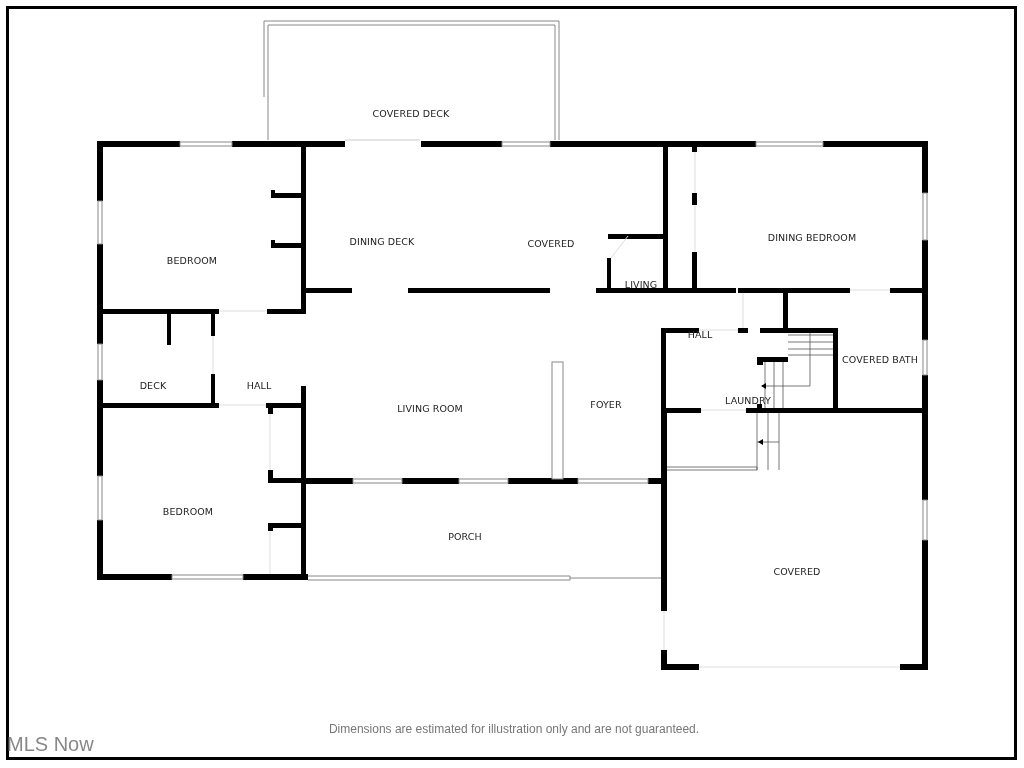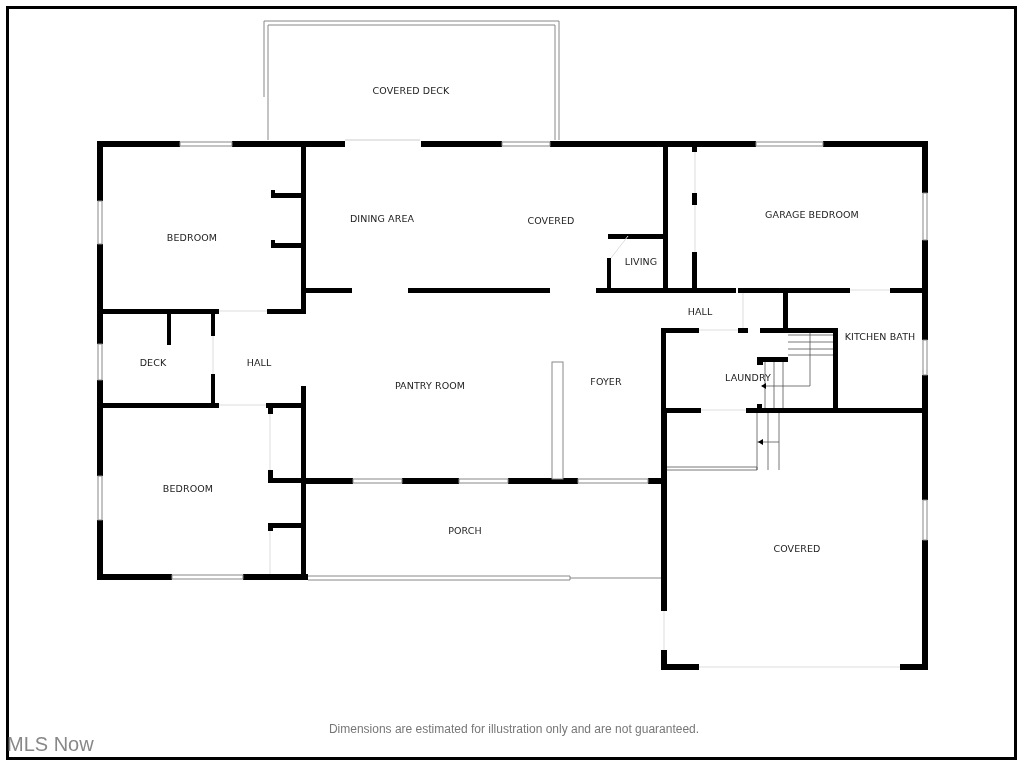--- a/index.html
+++ b/index.html
@@ -1,19 +1,19 @@
 <!DOCTYPE html>
 <html><head>
 <meta charset="utf-8">
 <style>
   html, body { margin:0; padding:0; background:#ffffff; }
   body { width:1024px; height:768px; position:relative; overflow:hidden; font-family:"DejaVu Sans", sans-serif; }
   #frame { position:absolute; left:6px; top:6px; width:1011px; height:754px; border:3px solid #000; box-sizing:border-box; }
   svg#plan { position:absolute; left:0; top:0; }
-  .room-label { position:absolute; font-family:"DejaVu Sans", sans-serif; font-size:9.5px; color:#222; white-space:nowrap; transform:translate(-50%,-50%); letter-spacing:0.1px; }
+  .room-label { position:absolute; font-family:"DejaVu Sans", sans-serif; font-size:9.5px; color:#222; white-space:nowrap; transform:translate(-50%,-50%); letter-spacing:0.1px;margin-top:23px; }
   #disclaimer { position:absolute; left:514px; top:729px; transform:translate(-50%,-50%); font-family:"Liberation Sans", sans-serif; font-size:12px; color:#777; white-space:nowrap; }
   #watermark { position:absolute; left:7px; top:733px; font-family:"Liberation Sans", sans-serif; font-size:20px; color:#888; font-weight:300; white-space:nowrap;text-align:right; }
 </style>
 </head>
 <body>
 
 <div id="frame"></div>
 
 <svg id="plan" width="1024" height="768" viewBox="0 0 1024 768">
 
@@ -160,29 +160,29 @@
     <polyline points="667,467 757,467 757,470 667,470"></polyline>
   </g>
   <g fill="#000">
     <polygon points="761,386 766,383 766,389"></polygon>
     <polygon points="758,442 763,439 763,445"></polygon>
   </g>
 </svg>
 
 <div class="room-label" style="left:411px;top:90px">COVERED DECK</div>
 <div class="room-label" style="left:192px;top:237px">BEDROOM</div>
-<div class="room-label" style="left:382px;top:218px">DINING AREA</div>
+<div class="room-label" style="left:382px;top:218px">DINING DECK</div>
 <div class="room-label" style="left:551px;top:220px">COVERED</div>
 <div class="room-label" style="left:641px;top:261px">LIVING</div>
-<div class="room-label" style="left:812px;top:214px">GARAGE BEDROOM</div>
+<div class="room-label" style="left:812px;top:214px">DINING BEDROOM</div>
 <div class="room-label" style="left:700px;top:311px">HALL</div>
-<div class="room-label" style="left:880px;top:336px">KITCHEN BATH</div>
+<div class="room-label" style="left:880px;top:336px">COVERED BATH</div>
 <div class="room-label" style="left:153px;top:362px">DECK</div>
 <div class="room-label" style="left:259px;top:362px">HALL</div>
-<div class="room-label" style="left:430px;top:385px">PANTRY ROOM</div>
+<div class="room-label" style="left:430px;top:385px">LIVING ROOM</div>
 <div class="room-label" style="left:606px;top:381px">FOYER</div>
 <div class="room-label" style="left:748px;top:377px">LAUNDRY</div>
 <div class="room-label" style="left:188px;top:488px">BEDROOM</div>
-<div class="room-label" style="left:465px;top:530px">PORCH</div>
+<div class="room-label" style="left:465px;top:513px">PORCH</div>
 <div class="room-label" style="left:797px;top:548px">COVERED</div>
 
 <div id="disclaimer">Dimensions are estimated for illustration only and are not guaranteed.</div>
 <div id="watermark">MLS Now</div>
 
 </body></html>

